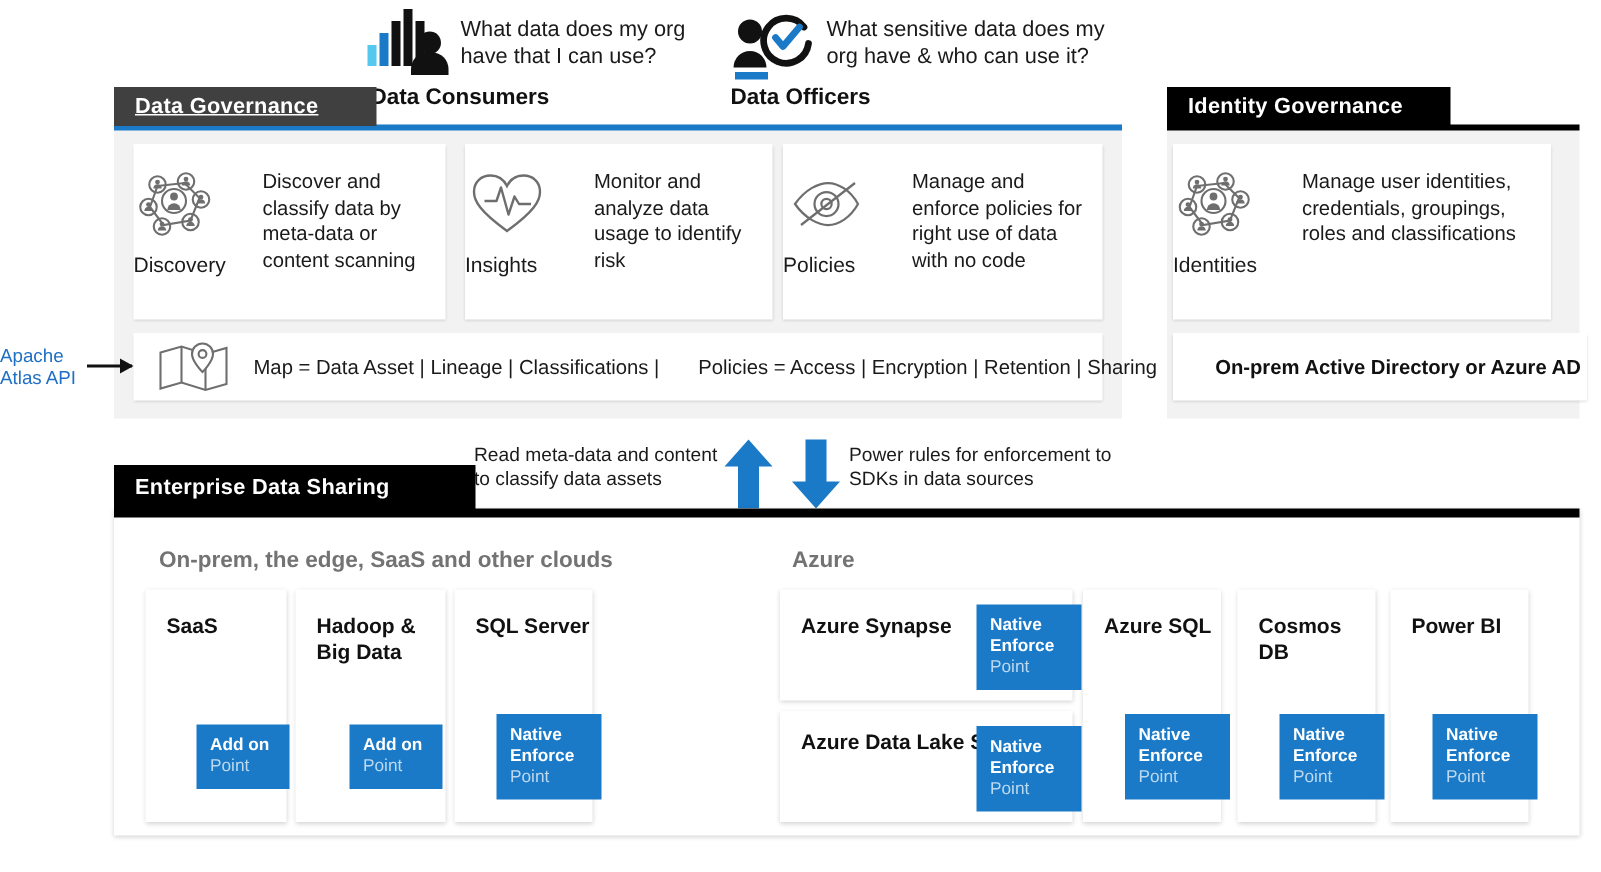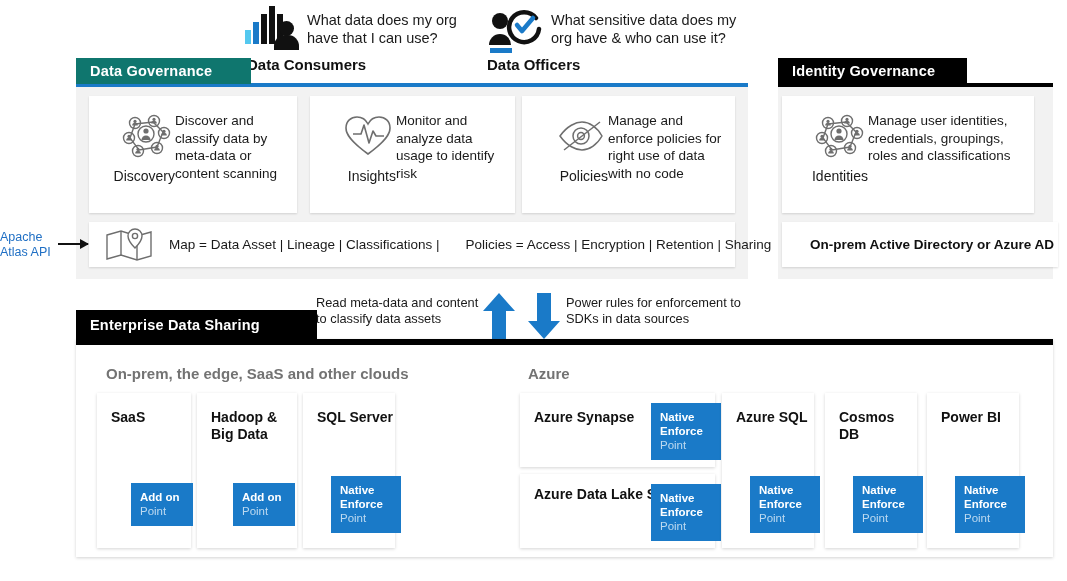--- a/index.html
+++ b/index.html
@@ -26,21 +26,21 @@
 
   
   .panel{position:absolute;background:#f2f2f2;}
   .panel-rule{position:absolute;height:4px;}
   .tab{position:absolute;display:flex;align-items:center;padding:0 14px;
        font-size:14.5px;font-weight:bold;color:#fff;letter-spacing:.2px;}
 
   .card{position:absolute;background:#fff;box-shadow:0 1px 2px rgba(0,0,0,.14);}
   .cap-card{display:flex;align-items:flex-start;}
   .cap-left{width:86px;flex:0 0 auto;display:flex;flex-direction:column;
-            align-items:flex-end;justify-content:flex-start;padding-top:14px;}
+            align-items:flex-start;justify-content:flex-start;padding-top:14px;}
   .cap-ico{width:56px;height:52px;}
   .cap-name{margin-top:6px;font-size:14px;color:#1a1a1a;text-align:center;line-height:16px;}
   .cap-desc{font-size:13.5px;line-height:17.5px;color:#1a1a1a;padding-top:16px;padding-right:8px;}
 
   .strip{position:absolute;background:#fff;box-shadow:0 1px 2px rgba(0,0,0,.14);
          display:flex;align-items:center;}
   .strip-ico{width:52px;height:36px;margin-left:14px;flex:0 0 auto;}
   .strip-txt{font-size:13.5px;color:#1a1a1a;margin-left:14px;white-space:nowrap;}
   .strip-txt .gap{display:inline-block;width:26px;}
   .strip-center{justify-content:center;font-size:13.5px;font-weight:bold;color:#111;}
@@ -95,21 +95,21 @@
         <path d="M49 10 a15 15 0 1 0 3 11" stroke="#111" stroke-width="4.5" fill="none" stroke-linecap="round"></path>
         <path d="M30 17 l5 6 l11 -13" stroke="#1a7ac8" stroke-width="4.5" fill="none" stroke-linecap="round" stroke-linejoin="round"></path>
       </svg>
     </div>
     <div class="persona-q">What sensitive data does my org have &amp; who can use it?</div>
   </div>
   <div class="persona-label" style="left:487px;top:56px;">Data Officers</div>
 
   <div class="panel" style="left:76px;top:83px;width:672px;height:196px;"></div>
   <div class="panel-rule" style="left:76px;top:83px;width:672px;background:#1a7ac8;"></div>
-  <div class="tab" style="left:76px;top:58px;width:147px;height:26px;background:#0f766e;">Data Governance</div>
+  <div class="tab" style="left:76px;top:58px;width:147px;height:26px;background:#404040;text-decoration:underline;">Data Governance</div>
 
   <div class="card cap-card" style="left:89px;top:96px;width:208px;height:117px;">
     <div class="cap-left">
       <svg class="cap-ico" viewBox="0 0 56 52">
         <g fill="none" stroke="#6e6e6e" stroke-width="1.4">
           <path d="M16 14 L34 12 L44 22 L38 37 L20 40 L11 28 Z"></path>
           <circle cx="16" cy="13" r="5.5"></circle>
             <circle cx="35" cy="11" r="5.5"></circle>
           <circle cx="45" cy="23" r="5.5"></circle>
             <circle cx="38" cy="38" r="5.5"></circle>

